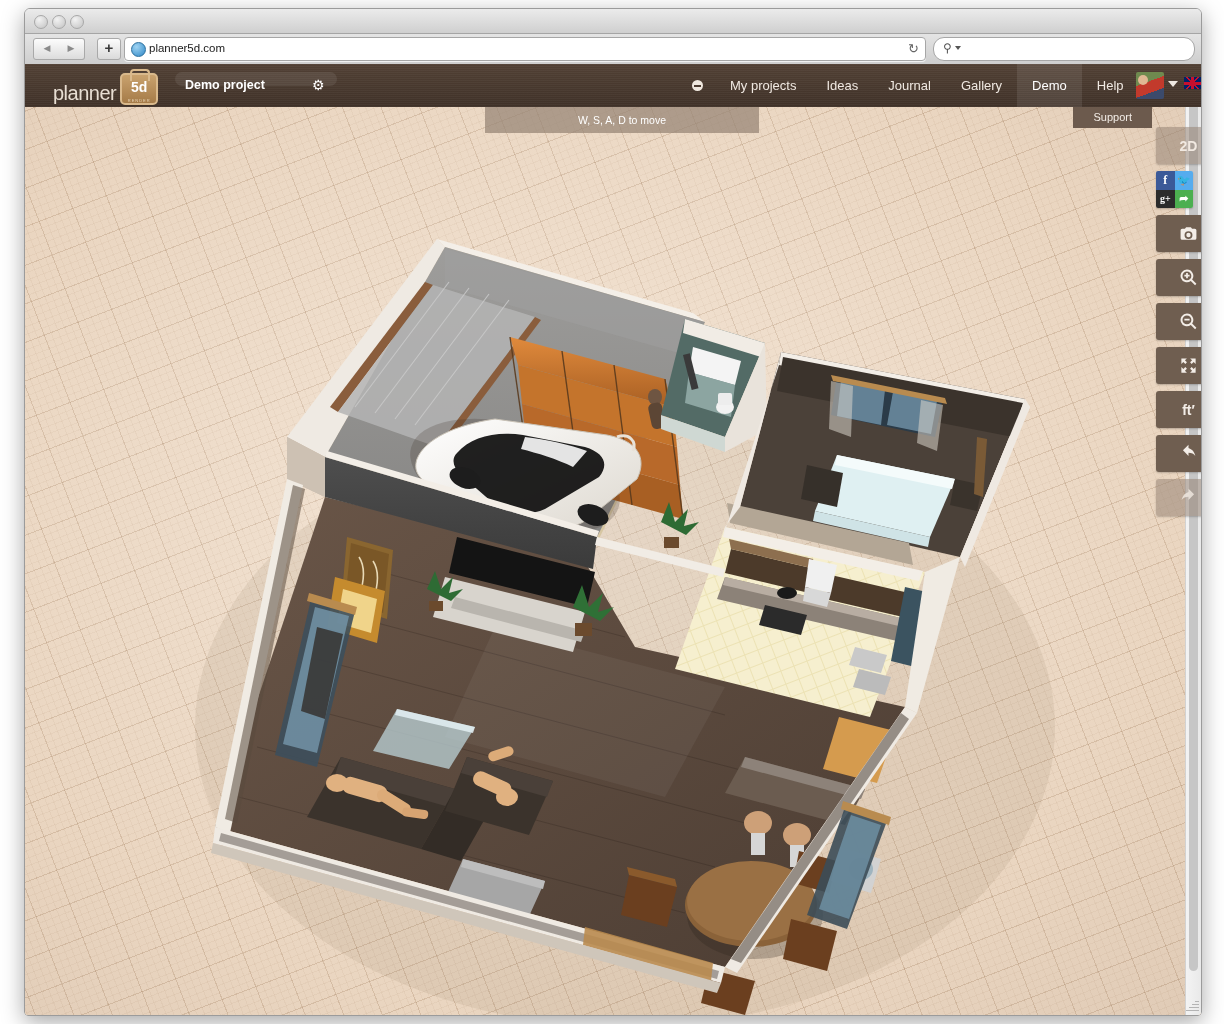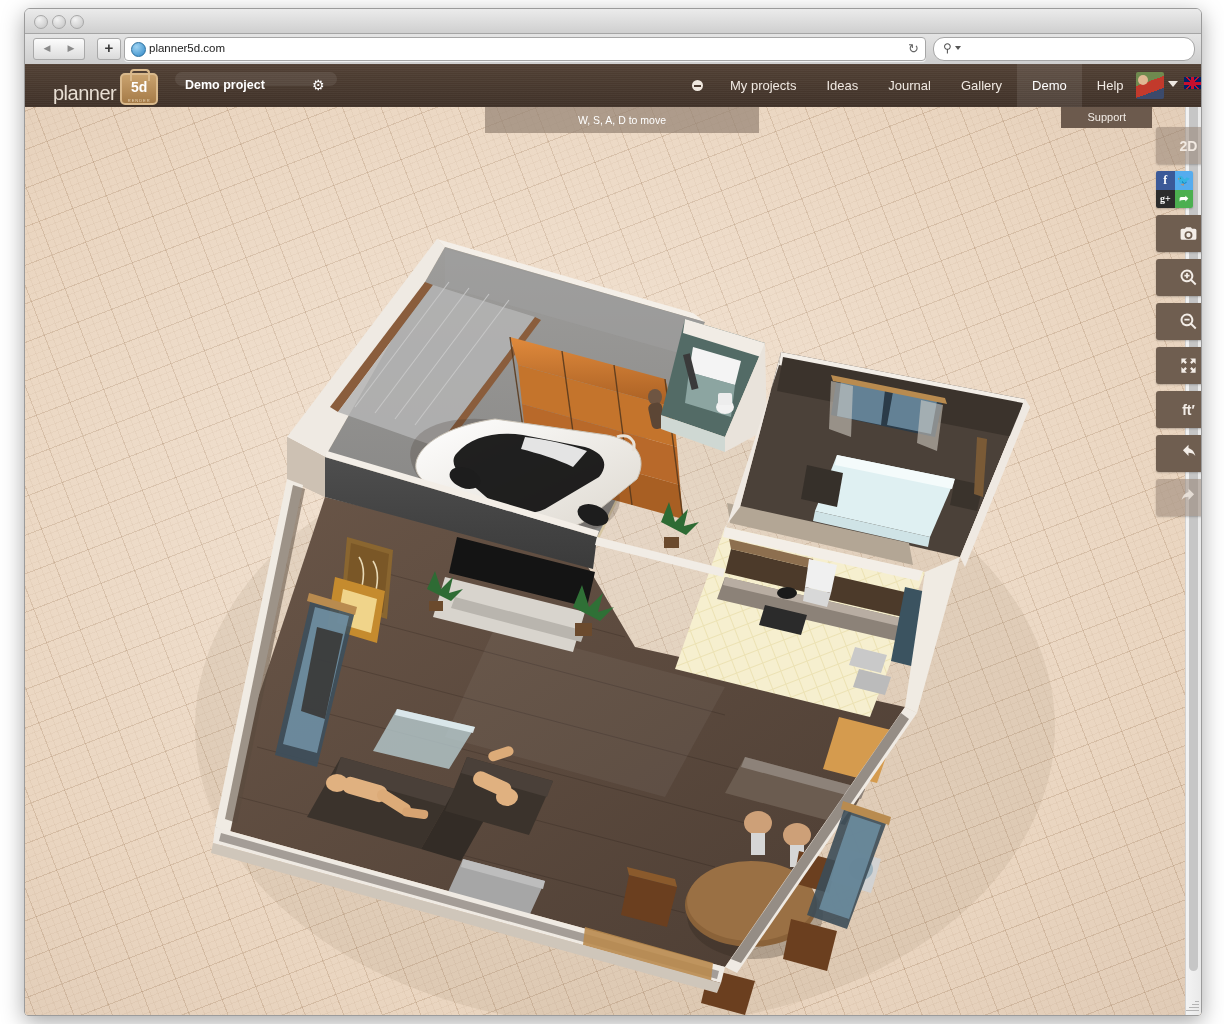--- a/index.html
+++ b/index.html
@@ -127,21 +127,21 @@
       #012169;
   }
 
   
   #hint{
     position:absolute;left:460px;top:43px;width:258px;padding:5px 8px;
     background:rgba(150,132,116,.72);color:#fff;font-size:10.5px;text-align:center;line-height:16px;
     z-index:25;
   }
   #support-tab{
-    position:absolute;right:49px;top:43px;padding:4px 26px 5px;
+    position:absolute;right:49px;top:43px;padding:4px 20px 5px;
     background:#6c5a4d;color:#f2ece6;font-size:11px;z-index:25;
   }
 
   
   #canvas{
     position:absolute;left:0;top:43px;width:1176px;height:908px;
     background:#f0ddc9;
     overflow:hidden;
   }
   #grid{

